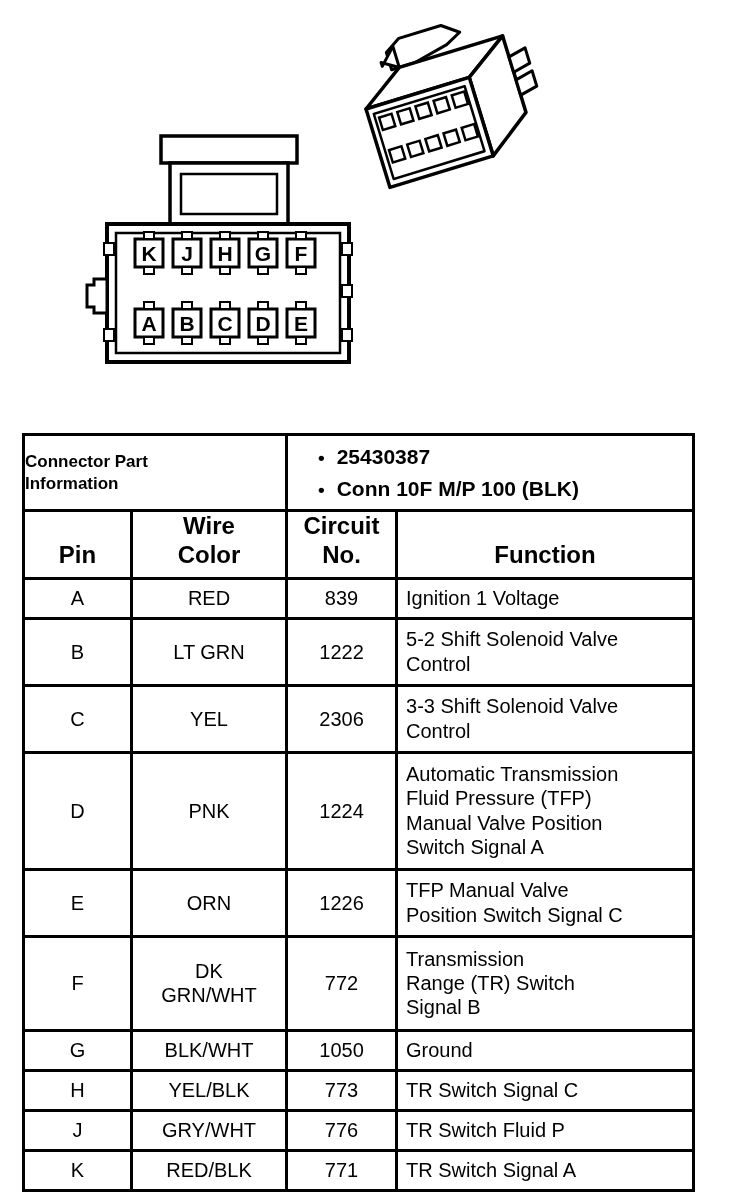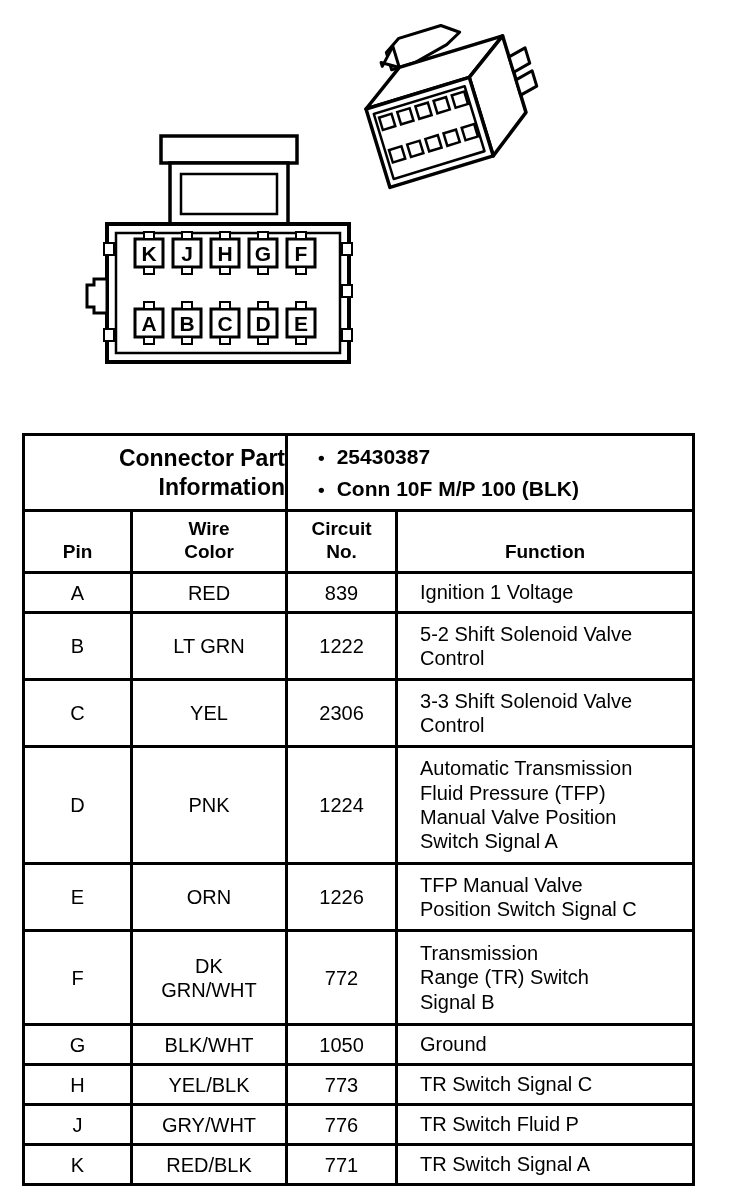--- a/index.html
+++ b/index.html
@@ -9,32 +9,32 @@
   .diagrams { position:absolute; left:0; top:0; width:736px; height:433px; }
   svg.face-view { position:absolute; left:85px; top:133px; }
   svg.iso-view  { position:absolute; left:346px; top:24px; }
   svg text.pin-letter { font-family:"Liberation Sans", sans-serif; font-weight:bold; font-size:21px; }
 
   table.pinout { position:absolute; left:22px; top:433px; width:670px;
     border-collapse:collapse; table-layout:fixed; }
   table.pinout td, table.pinout th { border:3px solid #000; vertical-align:middle; }
 
   tr.part-info-row { height:76px; }
-  td.part-info-label { font-weight:bold; font-size:23px; text-align:right;
+  td.part-info-label { font-weight:bold; font-size:17px; text-align:left;
     white-space:pre-line; line-height:1.25; }
   td.part-info-values { font-weight:bold; font-size:21px; padding-left:30px; line-height:1.5; }
   .bullet-line { display:flex; align-items:baseline; }
   .bullet { margin-right:12px; font-size:19px; }
 
   tr.col-headers { height:62px; }
-  tr.col-headers th { font-weight:bold; font-size:19px; text-align:center;
+  tr.col-headers th { font-weight:bold; font-size:24px; text-align:center;
     vertical-align:bottom; padding-bottom:7px; white-space:pre-line; line-height:1.2; }
 
   td.pin-cell, td.wire-cell, td.circuit-cell { text-align:center; font-size:20px; white-space:pre-line; line-height:1.2; }
-  td.func-cell { text-align:left; font-size:20px; padding:6px 8px 6px 22px;
+  td.func-cell { text-align:left; font-size:20px; padding:6px 8px 6px 8px;
     white-space:pre-line; line-height:1.22; }
 
   tr.r-single { height:40px; }
   tr.r-two    { height:67px; }
   tr.r-three  { height:94px; }
   tr.r-four   { height:117px; }
 </style>
 </head>
 <body>
 

